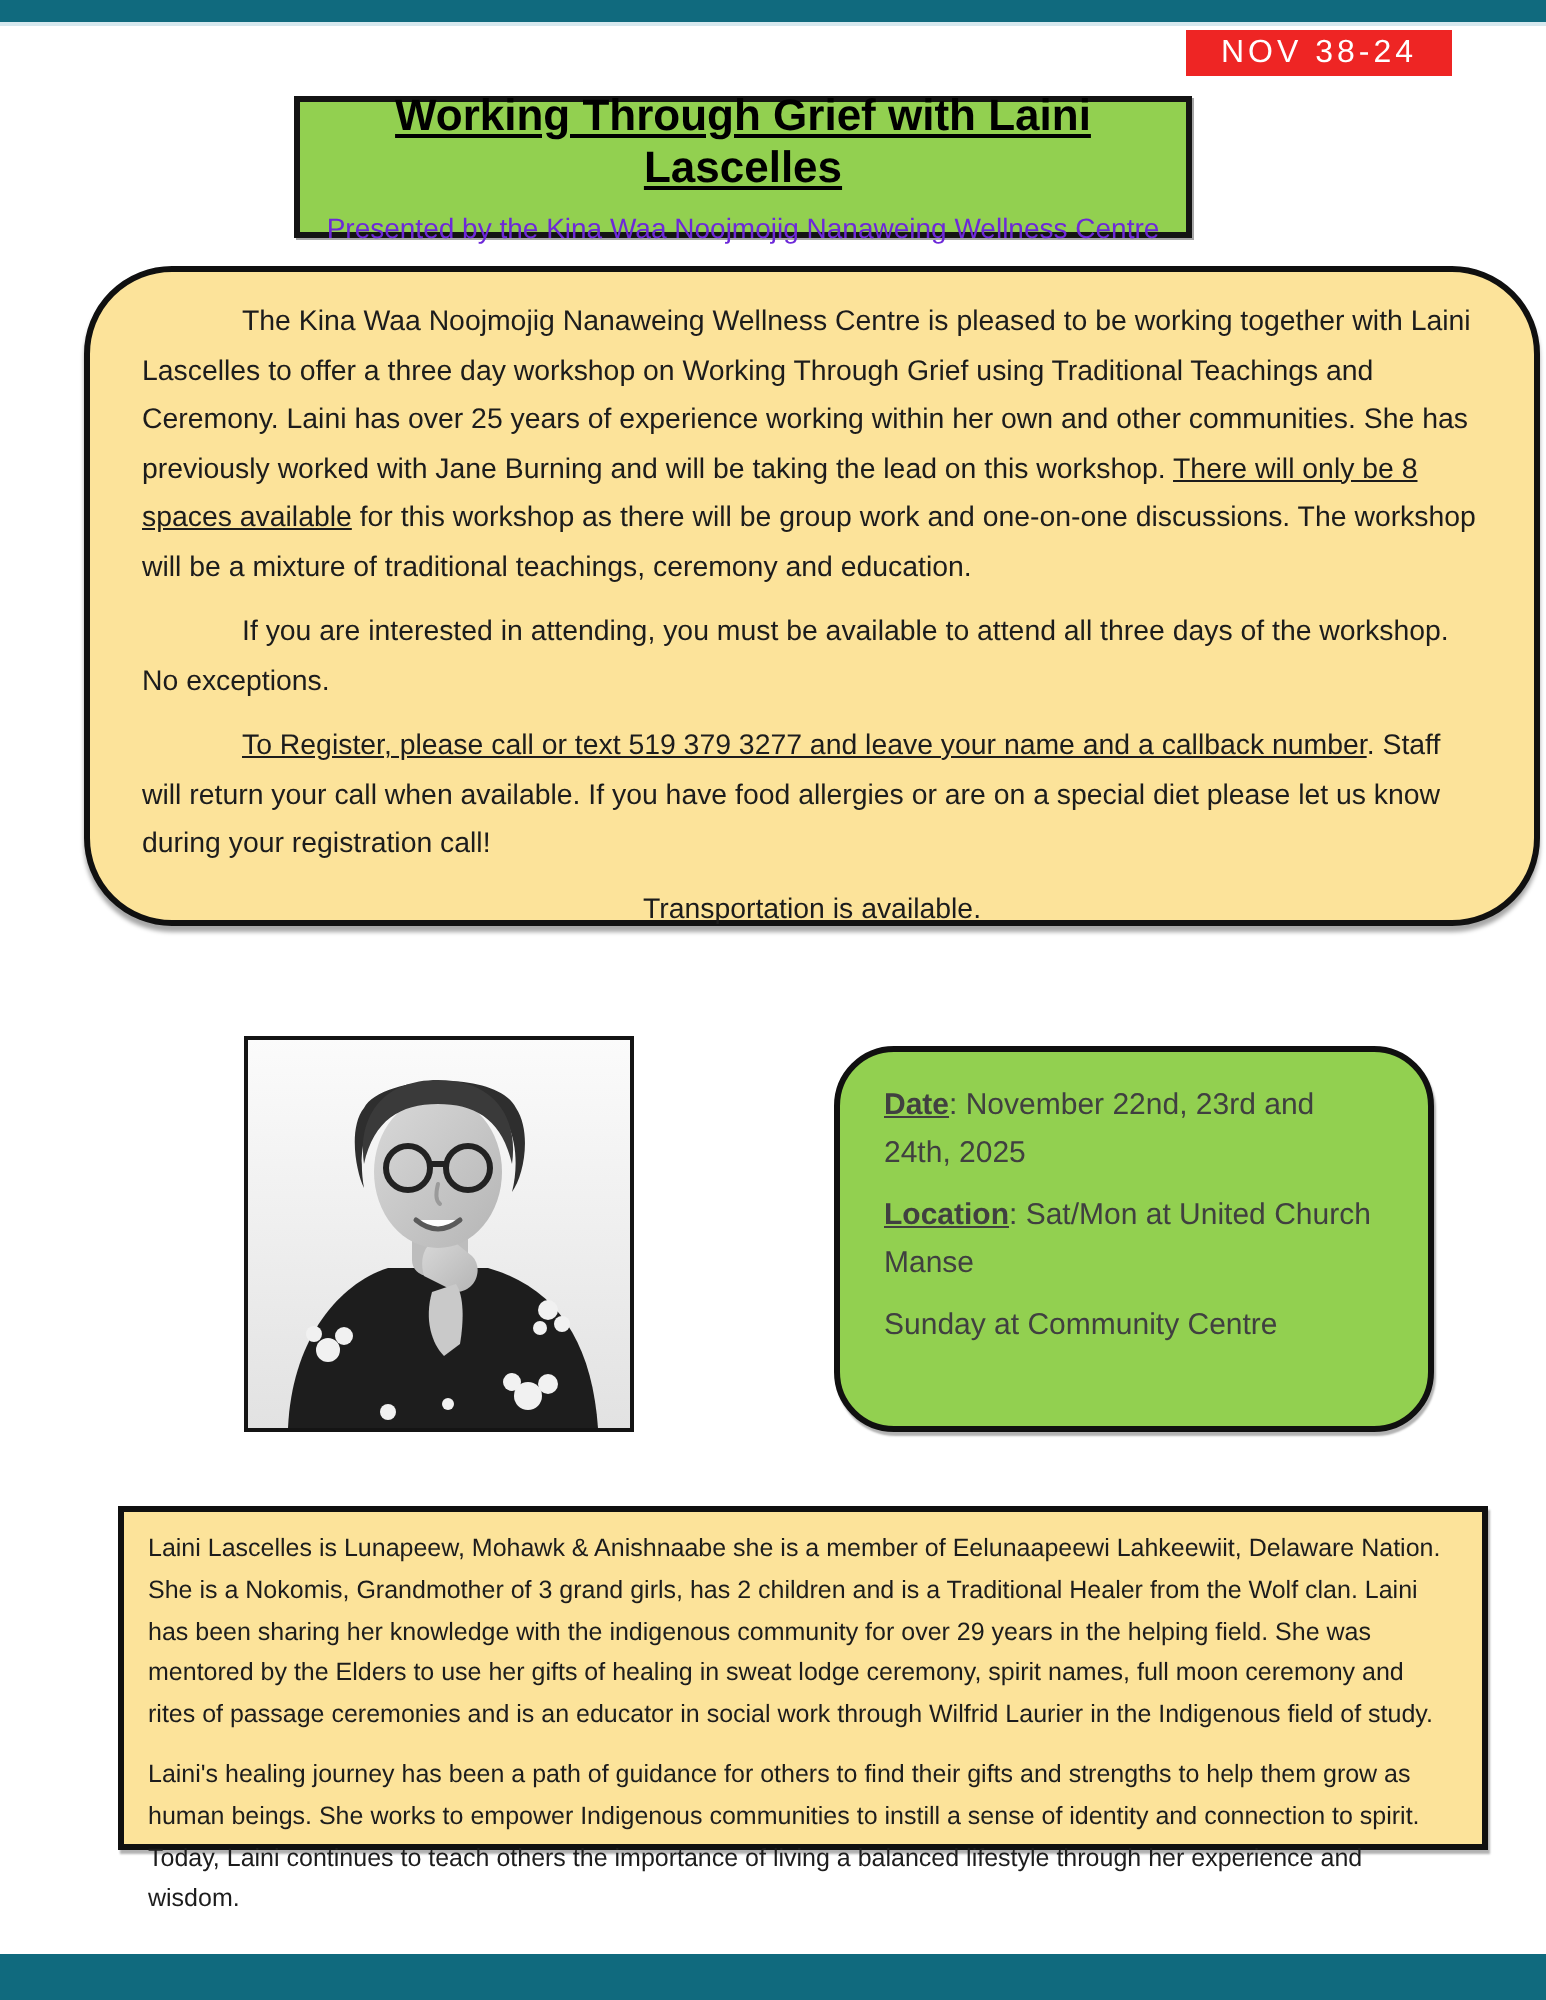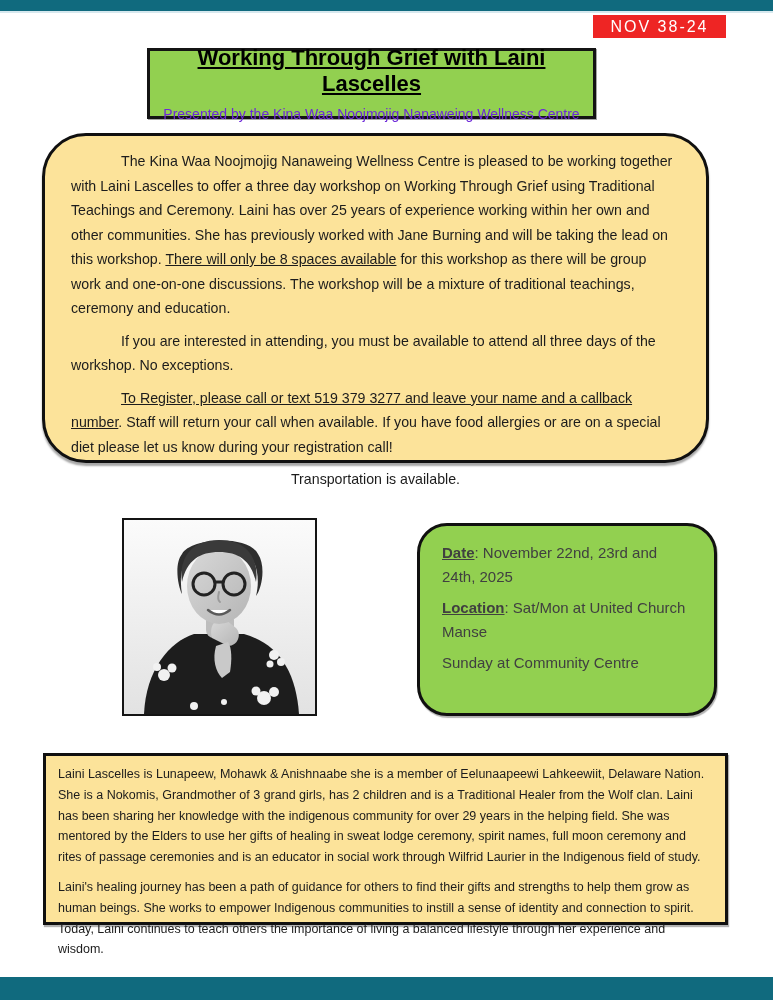--- a/index.html
+++ b/index.html
@@ -37,21 +37,21 @@
     display: flex; flex-direction: column; align-items: center; justify-content: center;
     gap: 9px; text-align: center;
   }
   .title-box .main-title {
     font-size: 22px; font-weight: bold; text-decoration: underline; color: #000000;
   }
   .title-box .sub-title {
     font-size: 14px; color: #6d28d9;
   }
   .intro-box {
-    position: absolute; left: 42px; top: 133px; width: 667px; height: 330px;
+    position: absolute; left: 42px; top: 133px; width: 728px; height: 330px;
     background: #fce39a;
     border: 3px solid #101010;
     border-radius: 44px;
     box-shadow: 0 3px 2px rgba(0,0,0,0.35);
     padding: 13px 26px 16px 26px;
     font-size: 14.2px; line-height: 24.5px; color: #1c1c1c;
   }
   .intro-box p.indent { text-indent: 50px; margin-bottom: 8px; }
   .intro-box .u { text-decoration: underline; }
   .intro-box .note-line {
@@ -69,21 +69,21 @@
     background: #92d050;
     border: 3px solid #101010;
     border-radius: 30px;
     box-shadow: 1px 2px 1px rgba(0,0,0,0.3);
     padding: 15px 20px 0 22px;
     font-size: 15px; line-height: 24px; color: #404040;
   }
   .details-box .entry { margin-bottom: 7px; }
   .details-box .lbl { font-weight: bold; text-decoration: underline; }
   .bio-box {
-    position: absolute; left: 43px; top: 753px; width: 685px; height: 172px;
+    position: absolute; left: 59px; top: 753px; width: 685px; height: 172px;
     background: #fce39a;
     border: 3px solid #101010;
     box-shadow: 1px 2px 1px rgba(0,0,0,0.3);
     padding: 8px 14px 0 12px;
     font-size: 12.5px; line-height: 20.8px; color: #1c1c1c;
   }
   .bio-box p { margin-bottom: 9px; }
 </style>
 </head>
 <body>

